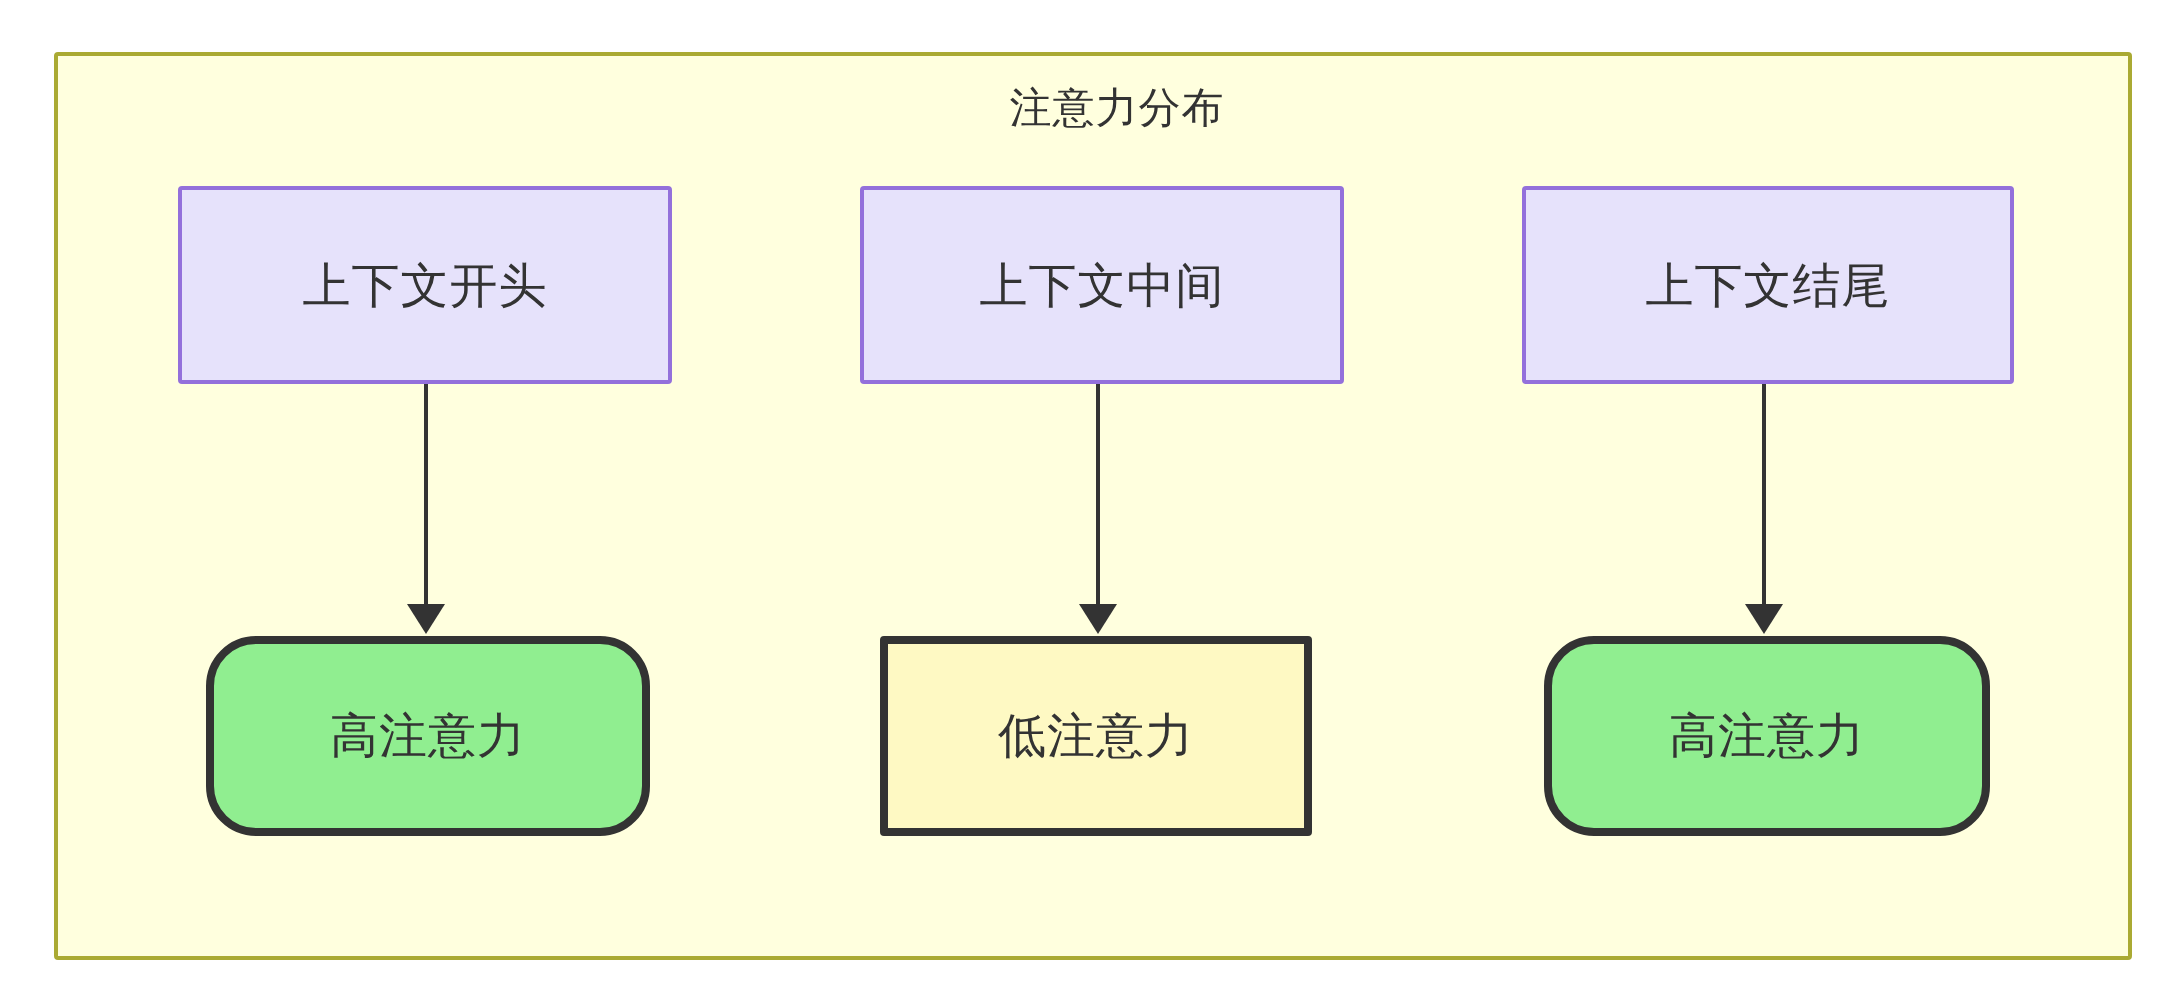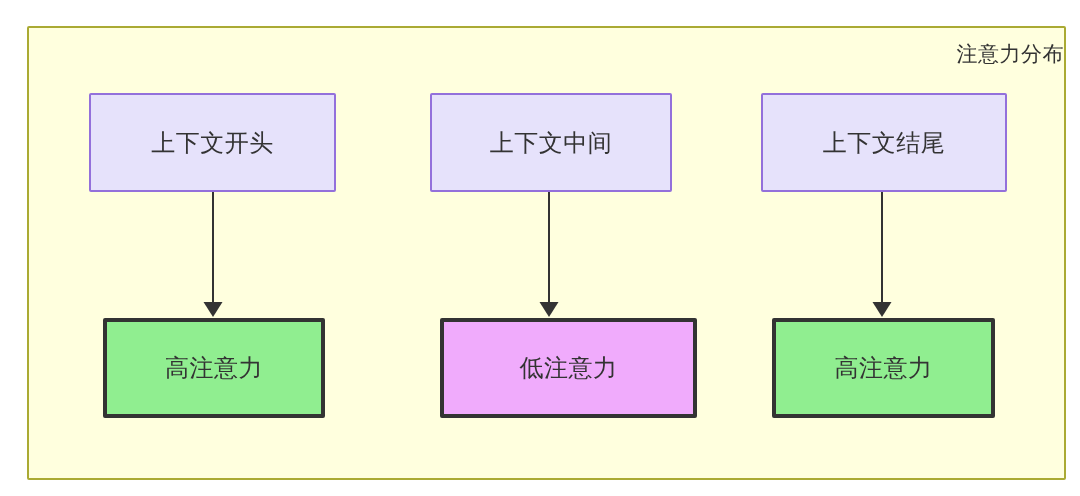--- a/index.html
+++ b/index.html
@@ -32,24 +32,25 @@
     background: #ffffde;
     border: 2px solid #aaaa33;
     border-radius: 2px;
   }
 
   .subgraph-title {
     position: absolute;
     left: 0;
     top: 12px;
     width: 100%;
-    text-align: right;
+    text-align: center;
     font-size: 21px;
     color: #333333;
     letter-spacing: 0.5px;
+    padding-left: 12px;
   }
 
   
   .node {
     position: absolute;
     box-sizing: border-box;
     display: flex;
     align-items: center;
     justify-content: center;
     text-align: center;
@@ -62,21 +63,21 @@
     background: #e6e2fb;
     border: 2px solid #9370db;
     border-radius: 2px;
   }
 
   .node.attn {
     border: 4px solid #333333;
     border-radius: 2px;
   }
 
-  .node.attn.high { background: #90ee90; }
+  .node.attn.high { background: #90ee90; border-radius: 25px; }
   .node.attn.low  { background: #fa8d8d; }
 
   
   #edges {
     position: absolute;
     left: 0;
     top: 0;
     width: 1080px;
     height: 496px;
     pointer-events: none;
@@ -100,21 +101,21 @@
   </div>
 
   <div class="node ctx" id="node-context-start" style="left: 89px; top: 93px; width: 247px; height: 99px; background: rgb(230, 226, 251); border-color: rgb(147, 112, 219);">上下文开头</div>
 
   <div class="node ctx" id="node-context-end" style="left: 761px; top: 93px; width: 246px; height: 99px; background: rgb(230, 226, 251); border-color: rgb(147, 112, 219);">上下文结尾</div>
 
   <div class="node ctx" id="node-context-middle" style="left: 430px; top: 93px; width: 242px; height: 99px; background: rgb(230, 226, 251); border-color: rgb(147, 112, 219);">上下文中间</div>
 
   <div class="node attn high" id="node-attention-high-start" style="left: 103px; top: 318px; width: 222px; height: 100px; background: rgb(144, 238, 144); border-color: rgb(51, 51, 51);">高注意力</div>
 
-  <div class="node attn low" id="node-attention-low-middle" style="left: 440px; top: 318px; width: 257px; height: 100px; background: #f0abfc; border-color: rgb(51, 51, 51);">低注意力</div>
+  <div class="node attn low" id="node-attention-low-middle" style="left: 440px; top: 318px; width: 216px; height: 100px; background: #fef9c3; border-color: rgb(51, 51, 51);">低注意力</div>
 
   <div class="node attn high" id="node-attention-high-end" style="left: 772px; top: 318px; width: 223px; height: 100px; background: rgb(144, 238, 144); border-color: rgb(51, 51, 51);">高注意力</div>
 
   <svg id="edges">
     <g>
       <line class="edge-line" id="edge-line-0" x1="213" y1="192" x2="213" y2="305"></line>
       <polygon class="edge-head" id="edge-head-0" points="203.5,302 222.5,302 213,317"></polygon>
     </g>
     <g>
       <line class="edge-line" id="edge-line-1" x1="549" y1="192" x2="549" y2="305"></line>

